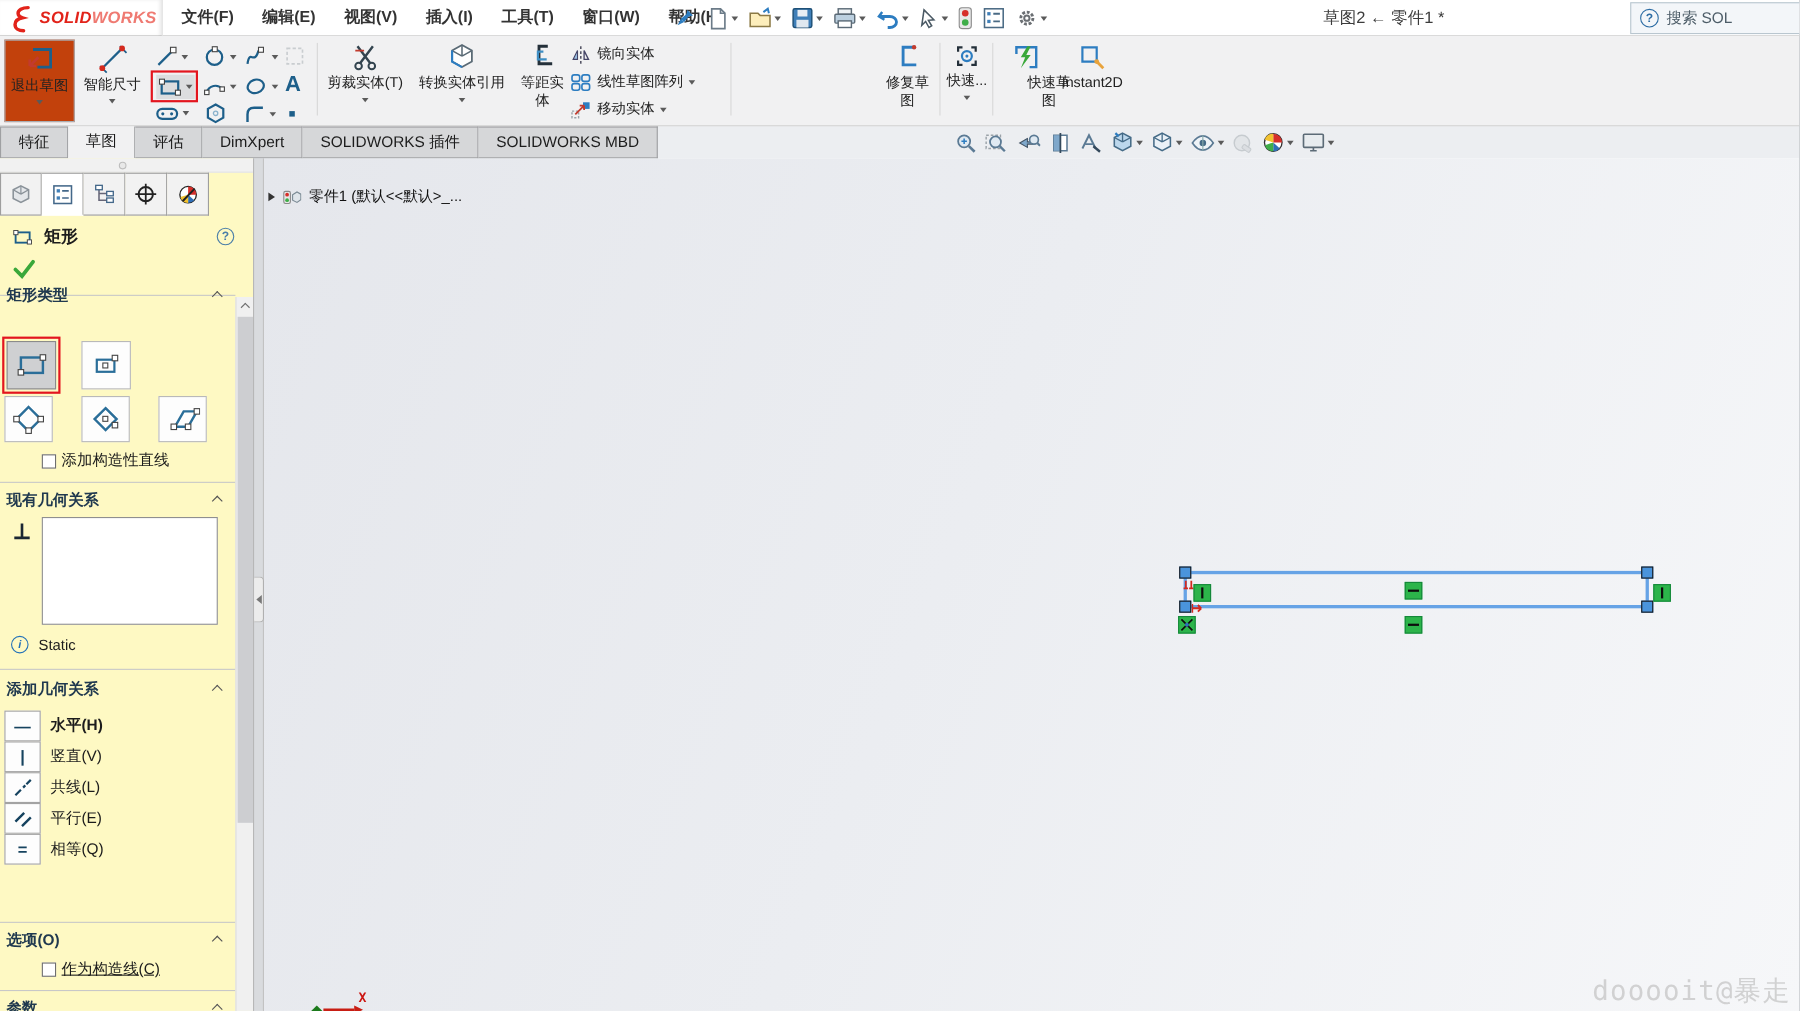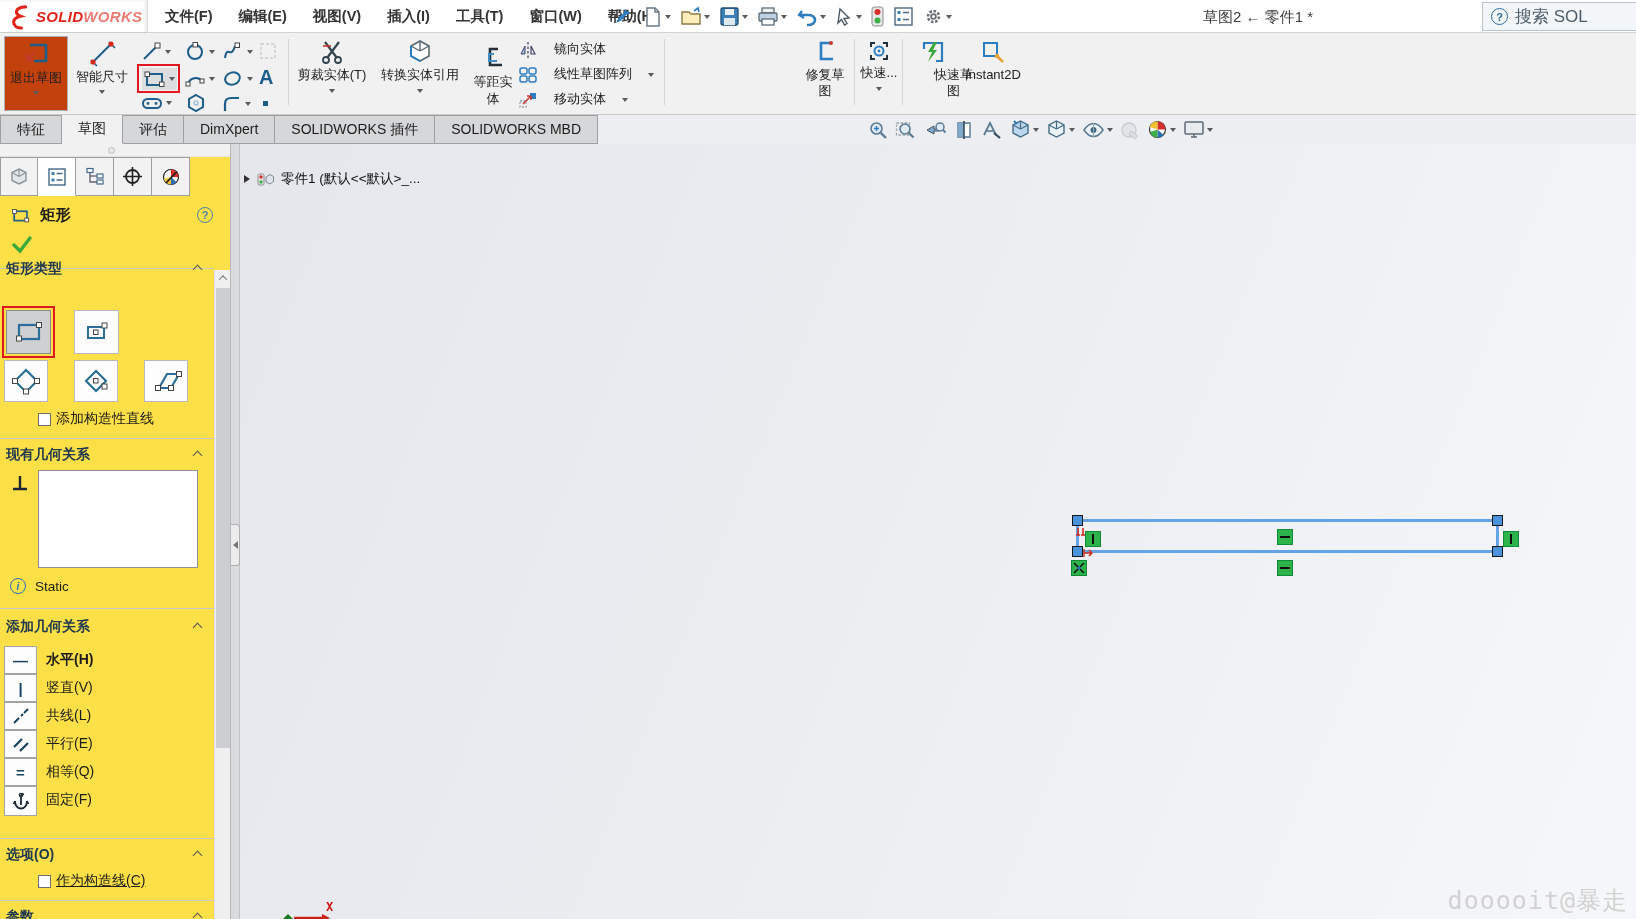--- a/index.html
+++ b/index.html
@@ -13,45 +13,45 @@
   .logo .brand b{color:#e2231a;font-weight:800;}
   .logo .brand span{color:#ef7a72;font-weight:600;}
   .menubar{position:absolute;left:152px;top:0;height:33px;display:flex;align-items:center;}
   .menu-item{padding:16px 13px;font-size:14.5px;color:#333;line-height:33px;font-weight:bold;}
   .quickbar{position:absolute;left:640px;top:0;height:33px;display:flex;align-items:center;gap:3px;}
   .qb{display:flex;align-items:center;gap:2px;padding:2px 3px;}
   .car{width:0;height:0;border-left:3.5px solid transparent;border-right:3.5px solid transparent;border-top:4px solid #5a5a5a;}
   .doc-title{position:absolute;left:1203px;top:0;line-height:33px;font-size:15px;color:#3c3c3c;white-space:nowrap;}
   .searchbox{position:absolute;right:-6px;top:2px;width:160px;height:29px;background:#f3f6f9;border:1px solid #b9c6cf;display:flex;align-items:center;gap:7px;padding-left:8px;overflow:hidden;}
   .help-circ{width:17px;height:17px;border-radius:50%;border:1.6px solid #2e6da4;color:#2e6da4;font-weight:bold;font-size:11px;display:flex;align-items:center;justify-content:center;flex:0 0 auto;}
-  .search-text{font-size:17px;color:#4d5d68;white-space:nowrap;text-align:right;}
+  .search-text{font-size:14px;color:#4d5d68;white-space:nowrap;text-align:right;}
 
   
   .ribbon{position:absolute;left:0;top:33px;width:1636px;height:82px;background:#f1f1f2;border-bottom:1px solid #c9c9c9;}
   .rib-btn{position:absolute;display:flex;flex-direction:column;align-items:center;justify-content:flex-start;gap:2px;padding-top:3px;}
   .rib-label{font-size:13px;color:#222;text-align:center;line-height:1.25;}
   .rib-sep{position:absolute;top:6px;width:1px;height:66px;background:#d7d7d7;}
   .exit-btn{left:4px;top:3px;width:64px;height:75px;background:#c2410c;border:1px solid #a9aeb4;}
   .sk-cell{position:absolute;display:flex;align-items:center;gap:3px;}
   .redbox{position:absolute;border:2px solid #e3151e;}
-  .trio-row{display:flex;align-items:center;gap:16px;height:25px;}
+  .trio-row{display:flex;align-items:center;gap:5px;height:25px;}
   .glyph-blue{color:#1d5f8a;font-weight:bold;}
 
   
   .tabstrip{position:absolute;left:0;top:115px;width:1636px;height:29px;background:#eceef1;}
   .tabs{position:absolute;left:0;top:0;height:29px;display:flex;}
   .tab{height:29px;line-height:27px;padding:0 16px;font-size:14px;color:#1c1c1c;background:#d6d7d9;border:1px solid #9fa0a2;border-left:none;}
   .tab:first-child{border-left:1px solid #9fa0a2;}
   .tab.active{background:#f1f1f2;border-top:none;border-bottom:1px solid #f1f1f2;}
   .headsup{position:absolute;left:868px;top:0;height:29px;display:flex;align-items:center;gap:7px;}
   .hu{display:flex;align-items:center;gap:2px;}
 
   
   .main{position:absolute;left:0;top:144px;width:1636px;height:775px;}
-  .panel{position:absolute;left:0;top:0;width:230px;height:775px;background:#fde047;}
+  .panel{position:absolute;left:0;top:0;width:230px;height:775px;background:#fef9c3;}
   .handle-strip{position:absolute;left:0;top:0;width:230px;height:13px;background:#f1f1f1;border-bottom:1px solid #e3e3e3;}
   .handle-dot{position:absolute;left:108px;top:3px;width:7px;height:7px;border-radius:50%;background:#e8e8e8;border:1px solid #bdbdbd;}
   .ptabbar{position:absolute;left:0;top:13px;height:39px;display:flex;}
   .ptab{width:38px;height:39px;border:1px solid #9e9e9e;border-left:none;background:#f2f2f2;display:flex;align-items:center;justify-content:center;}
   .ptab:first-child{border-left:1px solid #9e9e9e;}
   .ptab.active{background:#ffffff;border-bottom:1px solid #fff;}
   .pm-header{position:absolute;left:0;top:56px;width:214px;height:30px;display:flex;align-items:center;gap:9px;padding-left:11px;}
   .pm-title{font-size:15.5px;font-weight:bold;color:#1c1c1c;}
   .divider{position:absolute;left:0;width:214px;height:1px;background:#c8c8c8;}
   .sec-header{position:absolute;left:0;width:214px;height:20px;}
@@ -317,21 +317,21 @@
         <svg width="26" height="26" viewBox="0 0 26 26">
             <path d="M13 2l9 5v10l-9 5-9-5V7z" fill="#fefefe" stroke="#5a6a75" stroke-width="1.6"></path>
             <path d="M13 2v10m0 0l9-5m-9 5l-9-5" stroke="#5a6a75" stroke-width="1.4" fill="none"></path>
             <path d="M4 7v10l9 5" fill="none" stroke="#2d7dc1" stroke-width="2"></path>
           </svg>
       </span>
       <span class="rib-label">转换实体引用</span>
       <i class="car" style="margin-top:4px;"></i>
     </div>
 
-    <div class="rib-btn" style="left:470px;top:3px;width:46px;height:78px;justify-content:center;">
+    <div class="rib-btn" style="left:470px;top:3px;width:46px;height:78px;">
       <span>
         <svg width="26" height="26" viewBox="0 0 26 26">
             <path d="M18 3h-8v16h12" fill="none" stroke="#24303a" stroke-width="2.6"></path>
             <path d="M14 8h-5v7h8" fill="none" stroke="#3e8ec4" stroke-width="2"></path>
           </svg>
       </span>
       <span class="rib-label" style="width:42px;">等距实体</span>
     </div>
 
     <div style="position:absolute;left:518px;top:4px;">
@@ -672,31 +672,20 @@
             <svg width="18" height="18" viewBox="0 0 18 18">
               <path d="M2 12l8-8M8 16l8-8" stroke="#16435f" stroke-width="2.2"></path>
             </svg>
           </span>
         <span class="rel-label">平行(E)</span>
       </div>
       <div class="rel-row" style="top:614px;">
         <span class="rel-btn">=</span>
         <span class="rel-label">相等(Q)</span>
       </div>
-      <div class="rel-row" style="top:642px;height:30px;">
-        <span class="rel-btn" style="height:30px;">
-            <svg width="18" height="19" viewBox="0 0 18 19">
-              <path d="M9 3v10M9 3l3-1" stroke="#1a2733" stroke-width="1.8" fill="none"></path>
-              <circle cx="9" cy="3" r="1.6" fill="none" stroke="#1a2733" stroke-width="1.4"></circle>
-              <path d="M3 9c0 5 3 7.5 6 7.5S15 14 15 9" fill="none" stroke="#1a2733" stroke-width="1.8"></path>
-              <path d="M3 9L1.5 12M15 9l1.5 3" stroke="#1a2733" stroke-width="1.6"></path>
-            </svg>
-          </span>
-        <span class="rel-label">固定(F)</span>
-      </div>
 
       <div class="divider" style="top:694px;"></div>
 
       <div class="sec-header" style="top:702px;">
         <span class="sec-title">选项(O)</span>
         <i class="chev"></i>
       </div>
       <div class="cb-row" style="left:38px;top:728px;text-decoration:underline;">
         <span class="cb"></span>
         <span>作为构造线(C)</span>

